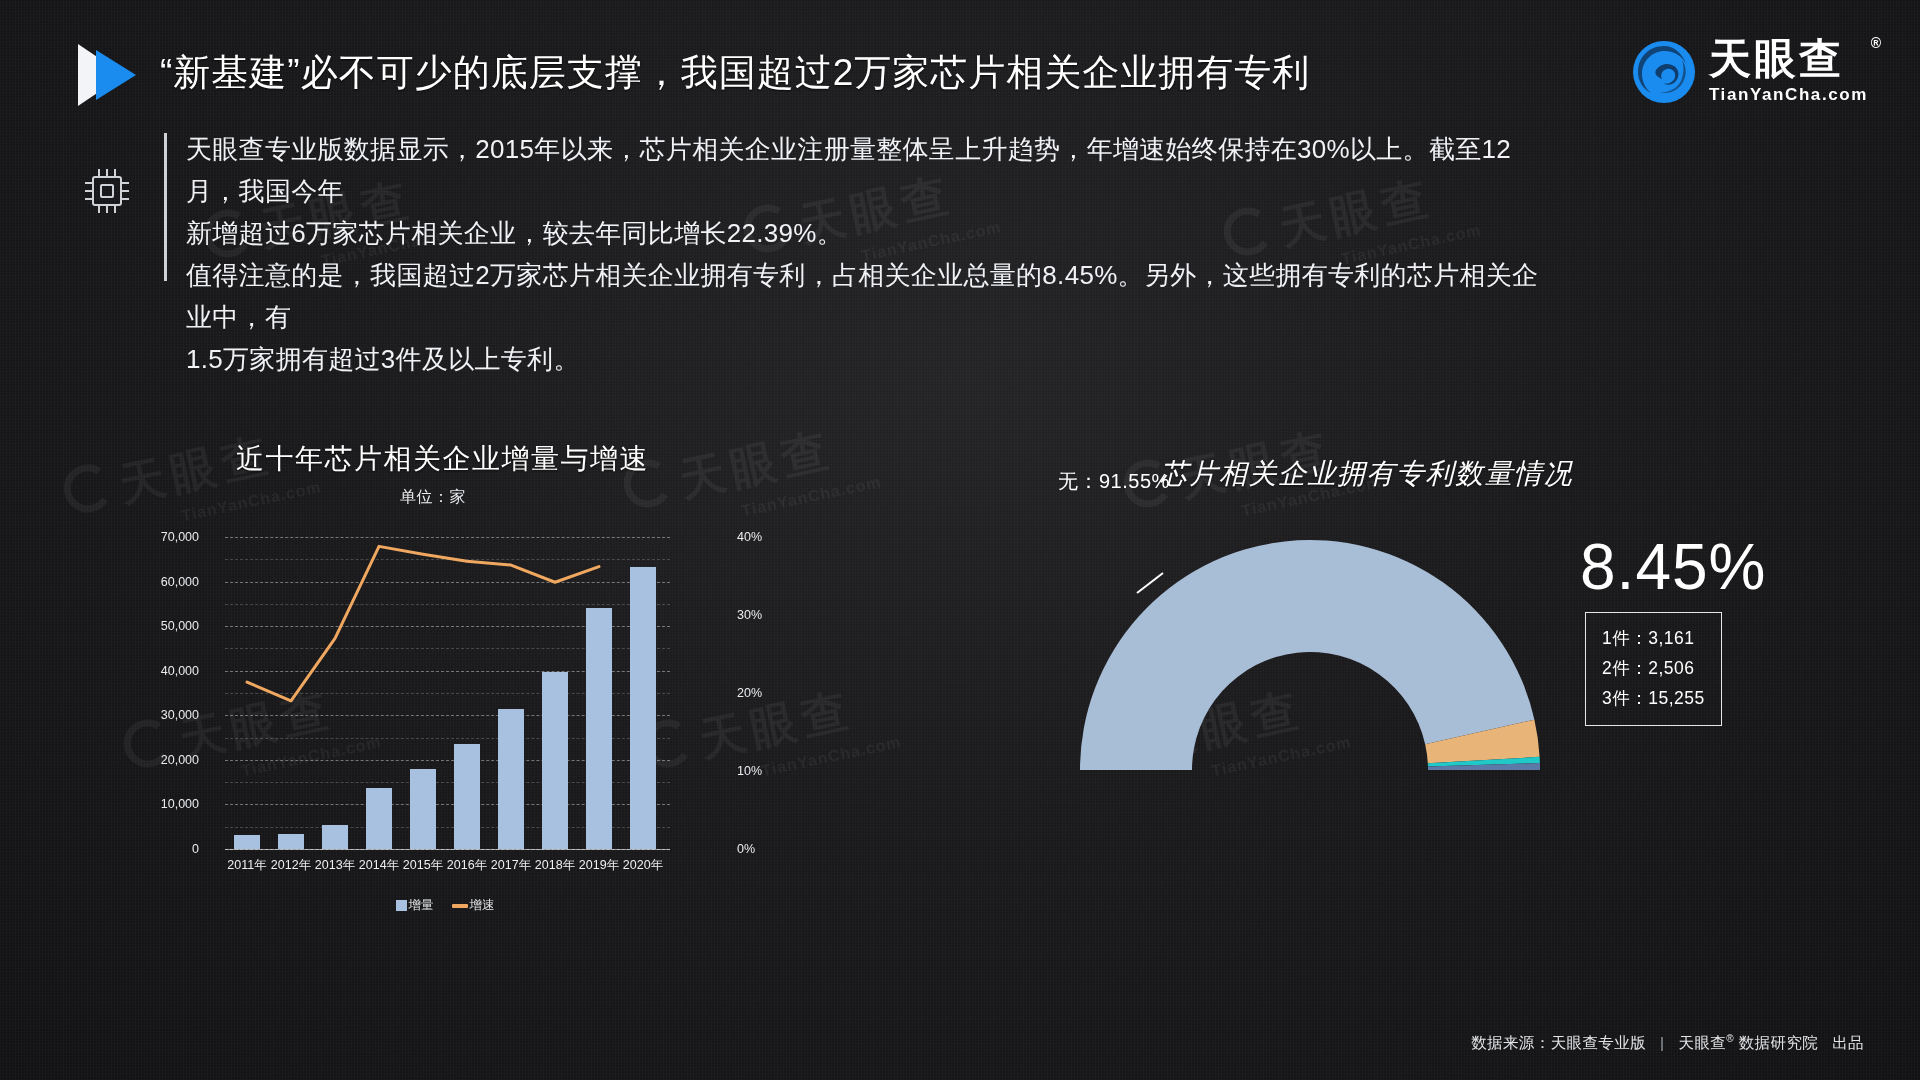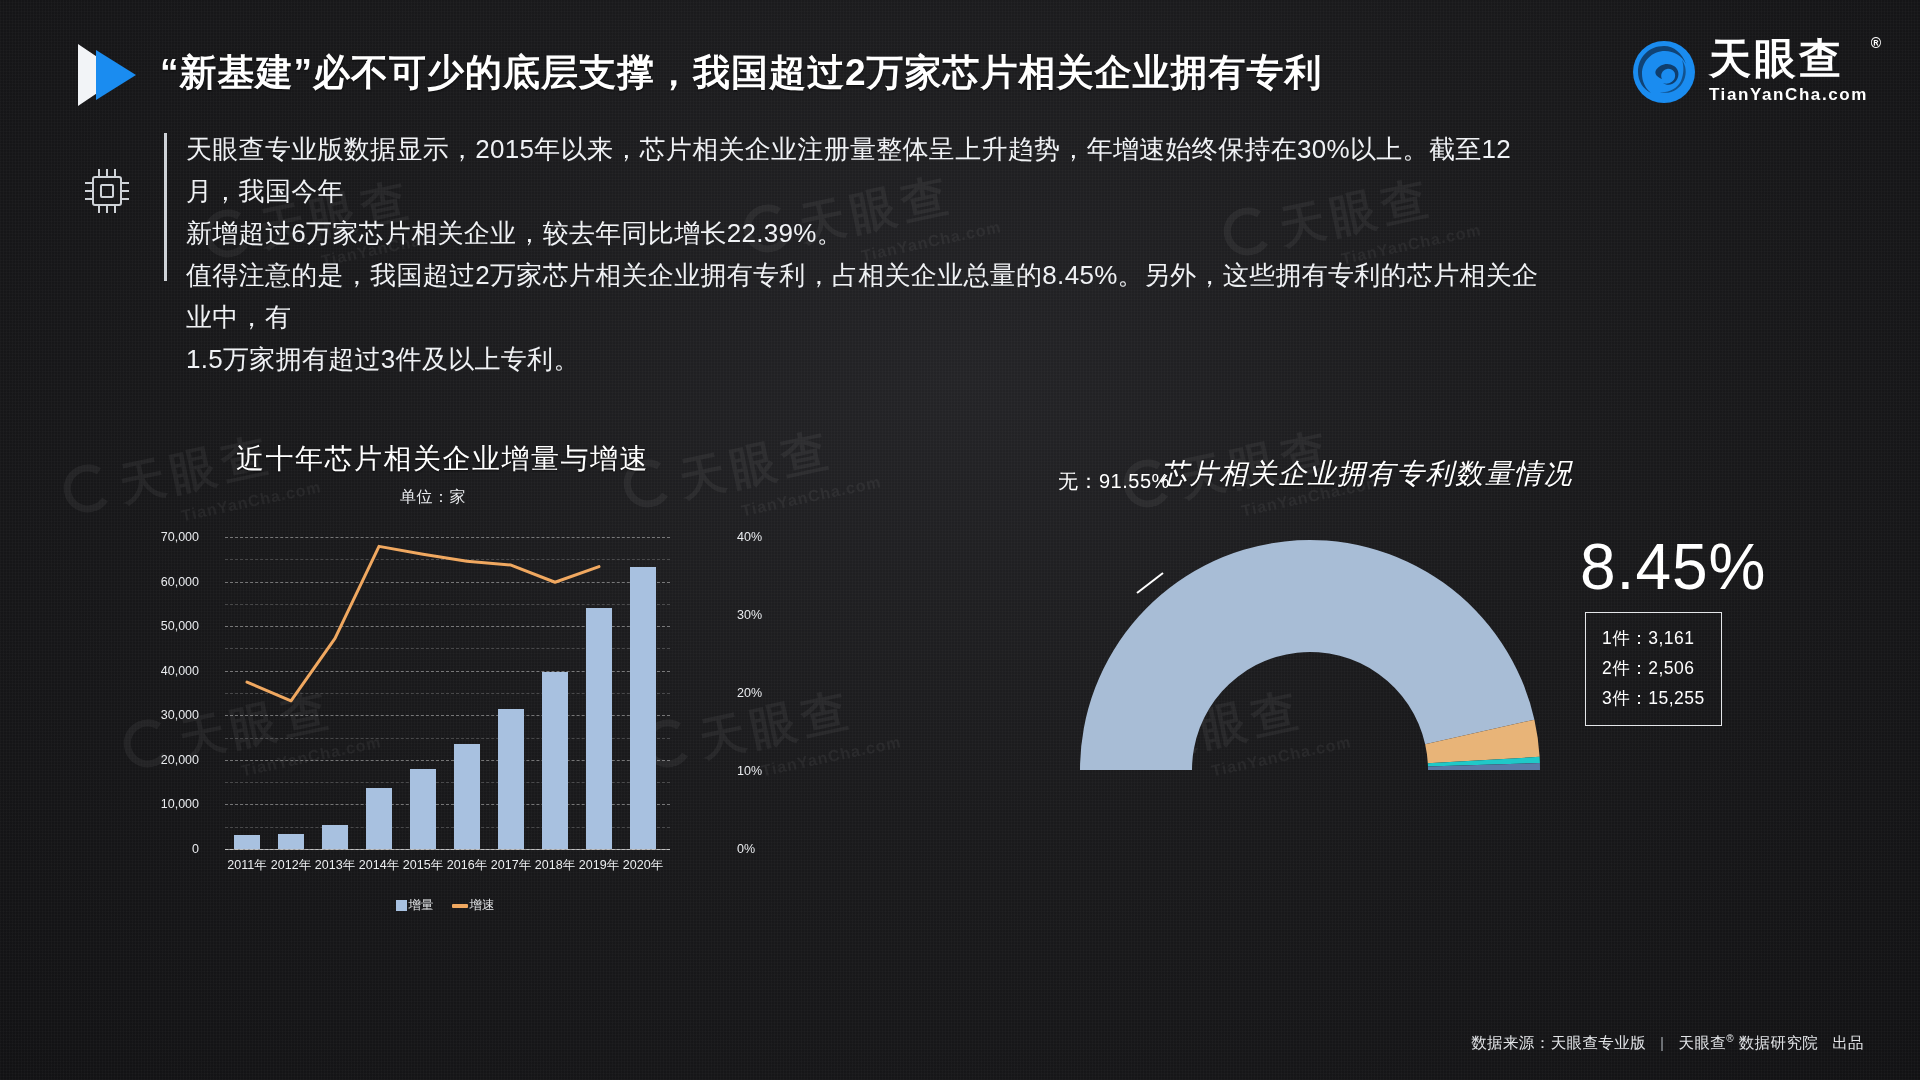--- a/index.html
+++ b/index.html
@@ -46,21 +46,21 @@
     border-top: 31px solid transparent; border-bottom: 31px solid transparent;
     border-left: 46px solid #f2f4f7;
   }
   .play-blue {
     position:absolute; left:18px; top:6px; width:0; height:0;
     border-top: 25px solid transparent; border-bottom: 25px solid transparent;
     border-left: 40px solid #1a8cf0;
   }
   .title {
     position:absolute; left: 160px; top: 26px;
-    font-size: 37px; font-weight: 700; color: #ffffff;
+    font-size: 37px; font-weight: 400; color: #ffffff;
     letter-spacing: 1px; white-space: nowrap;
     text-shadow: 0 1px 2px rgba(0,0,0,0.7);
   }
   .brand { position:absolute; right: 52px; top: 16px; display:flex; align-items:center; gap: 13px; }
   .brand-mark { width: 64px; height: 64px; position:relative; }
   .brand-text { display:flex; flex-direction:column; }
   .brand-cn {
     font-size: 42px; font-weight: 700; color:#fff; letter-spacing: 3px; line-height: 1;
     position: relative;
   }

